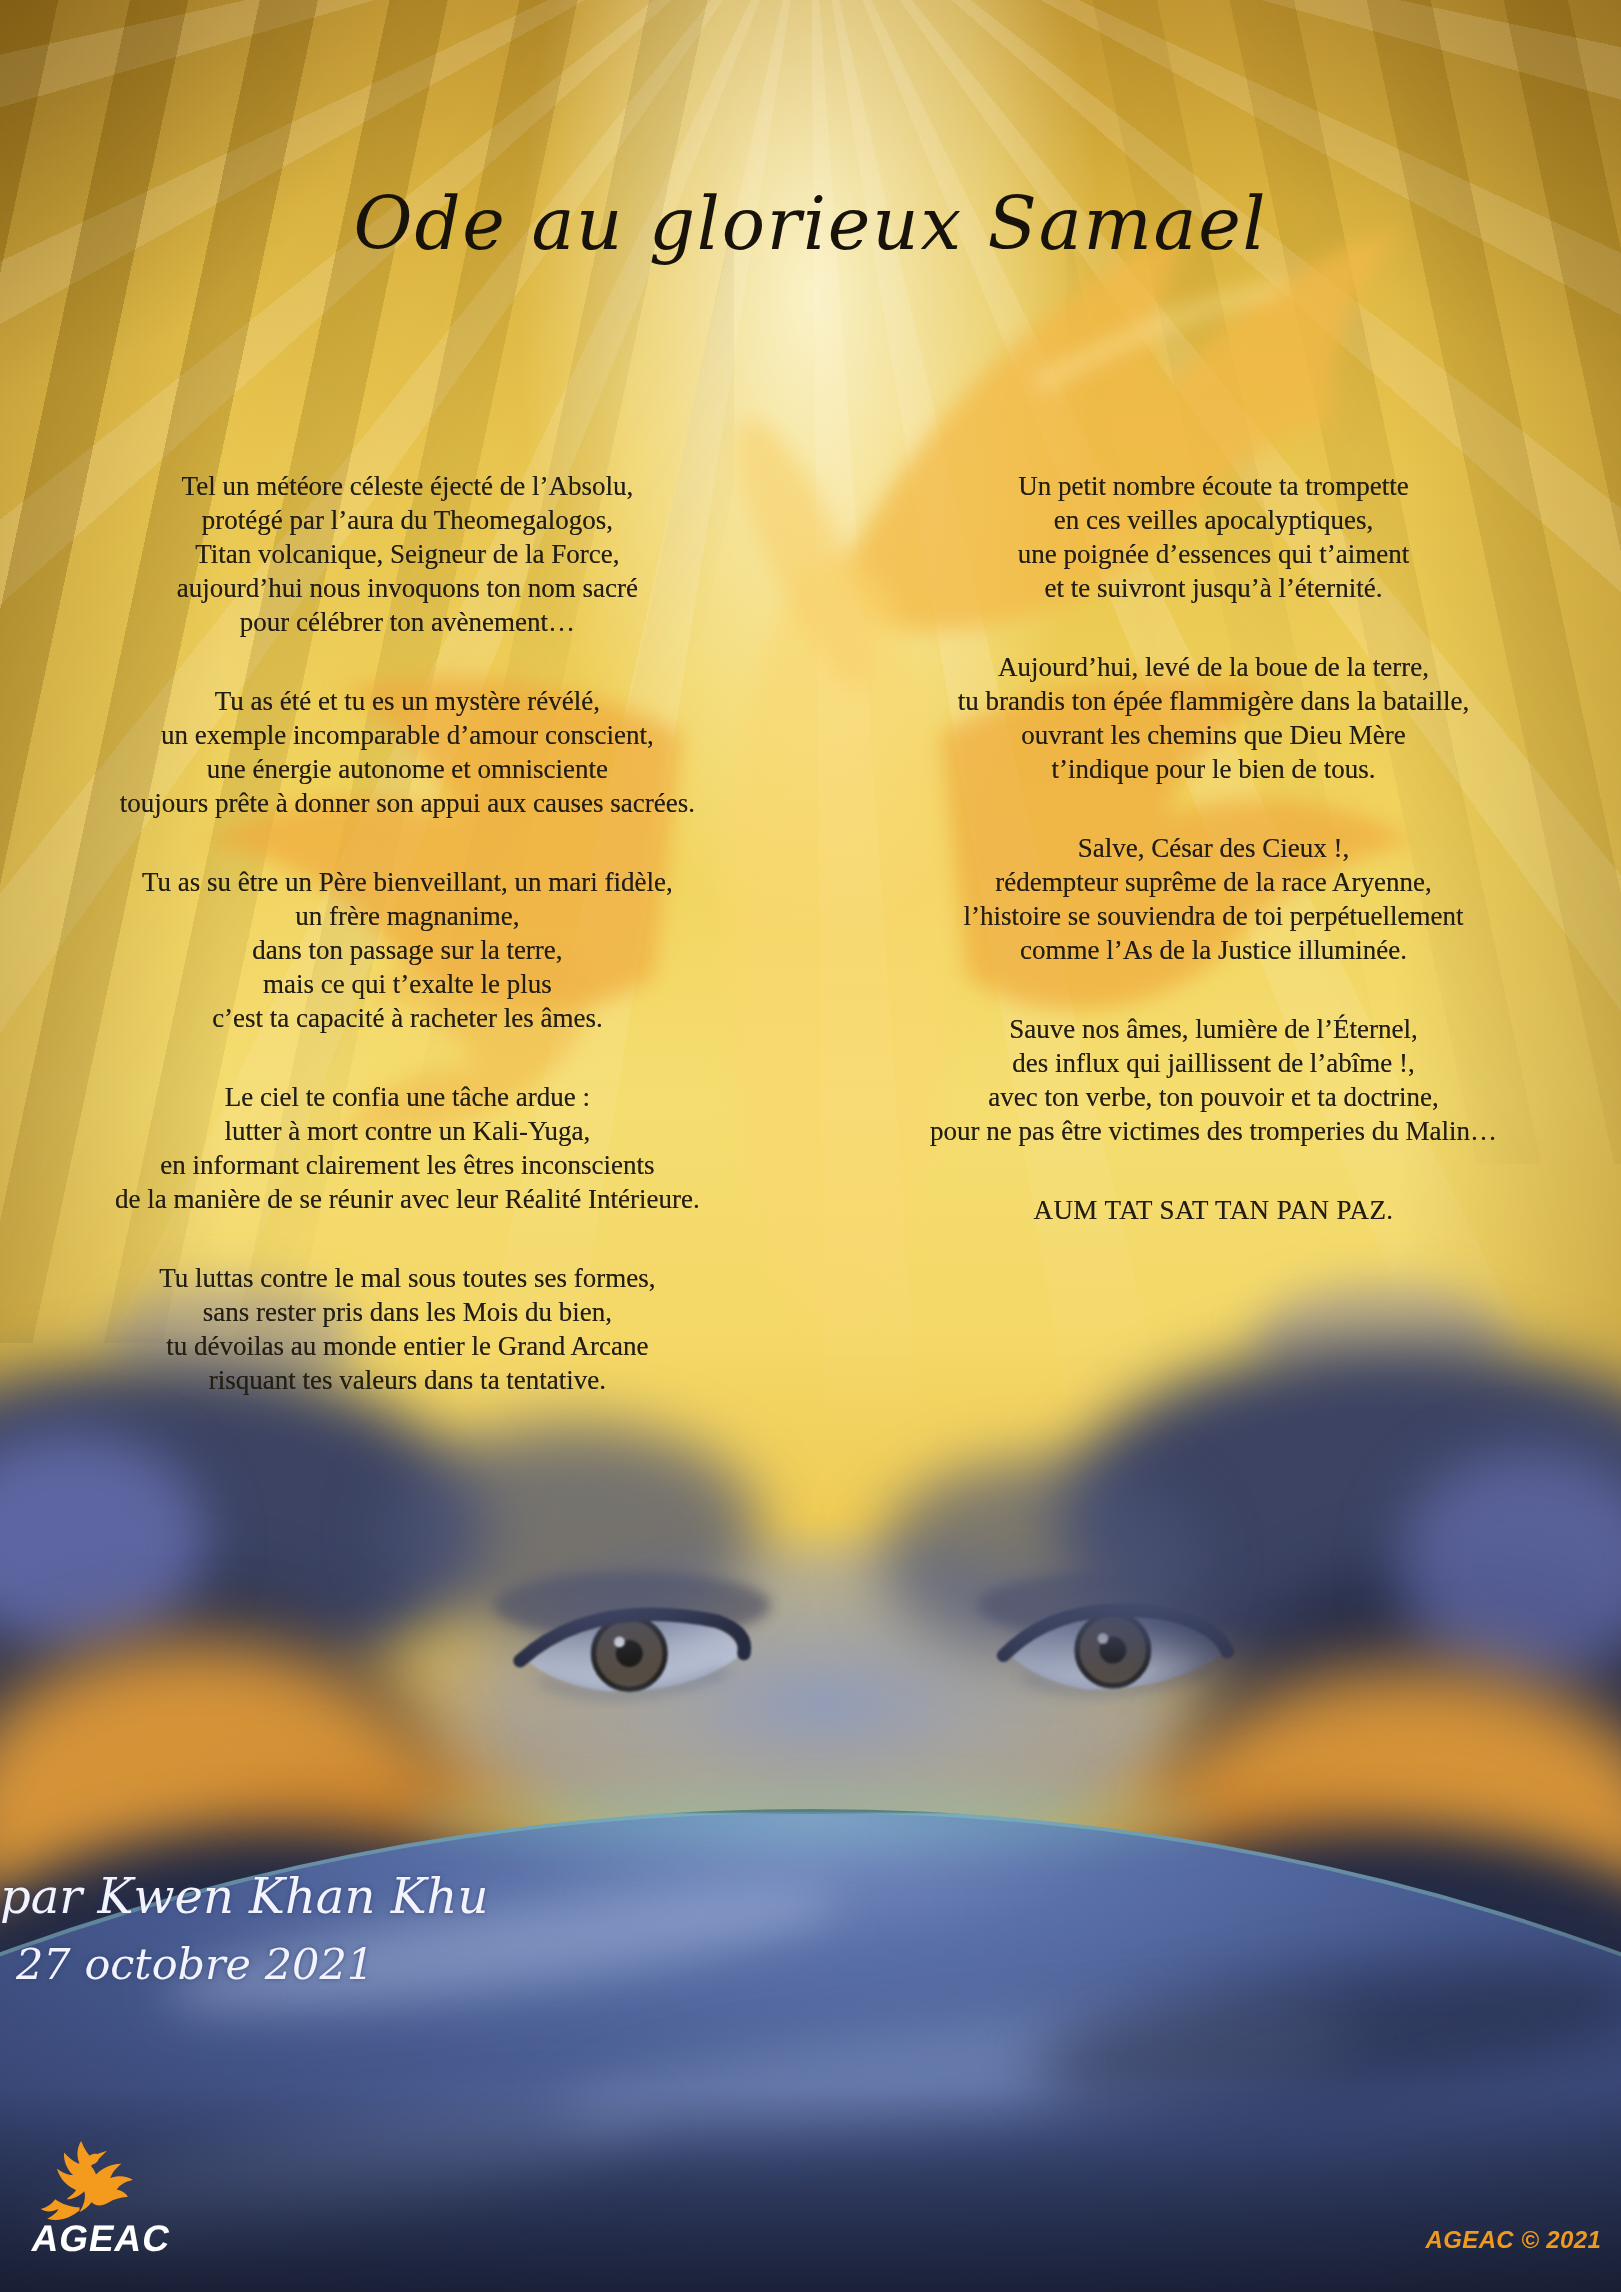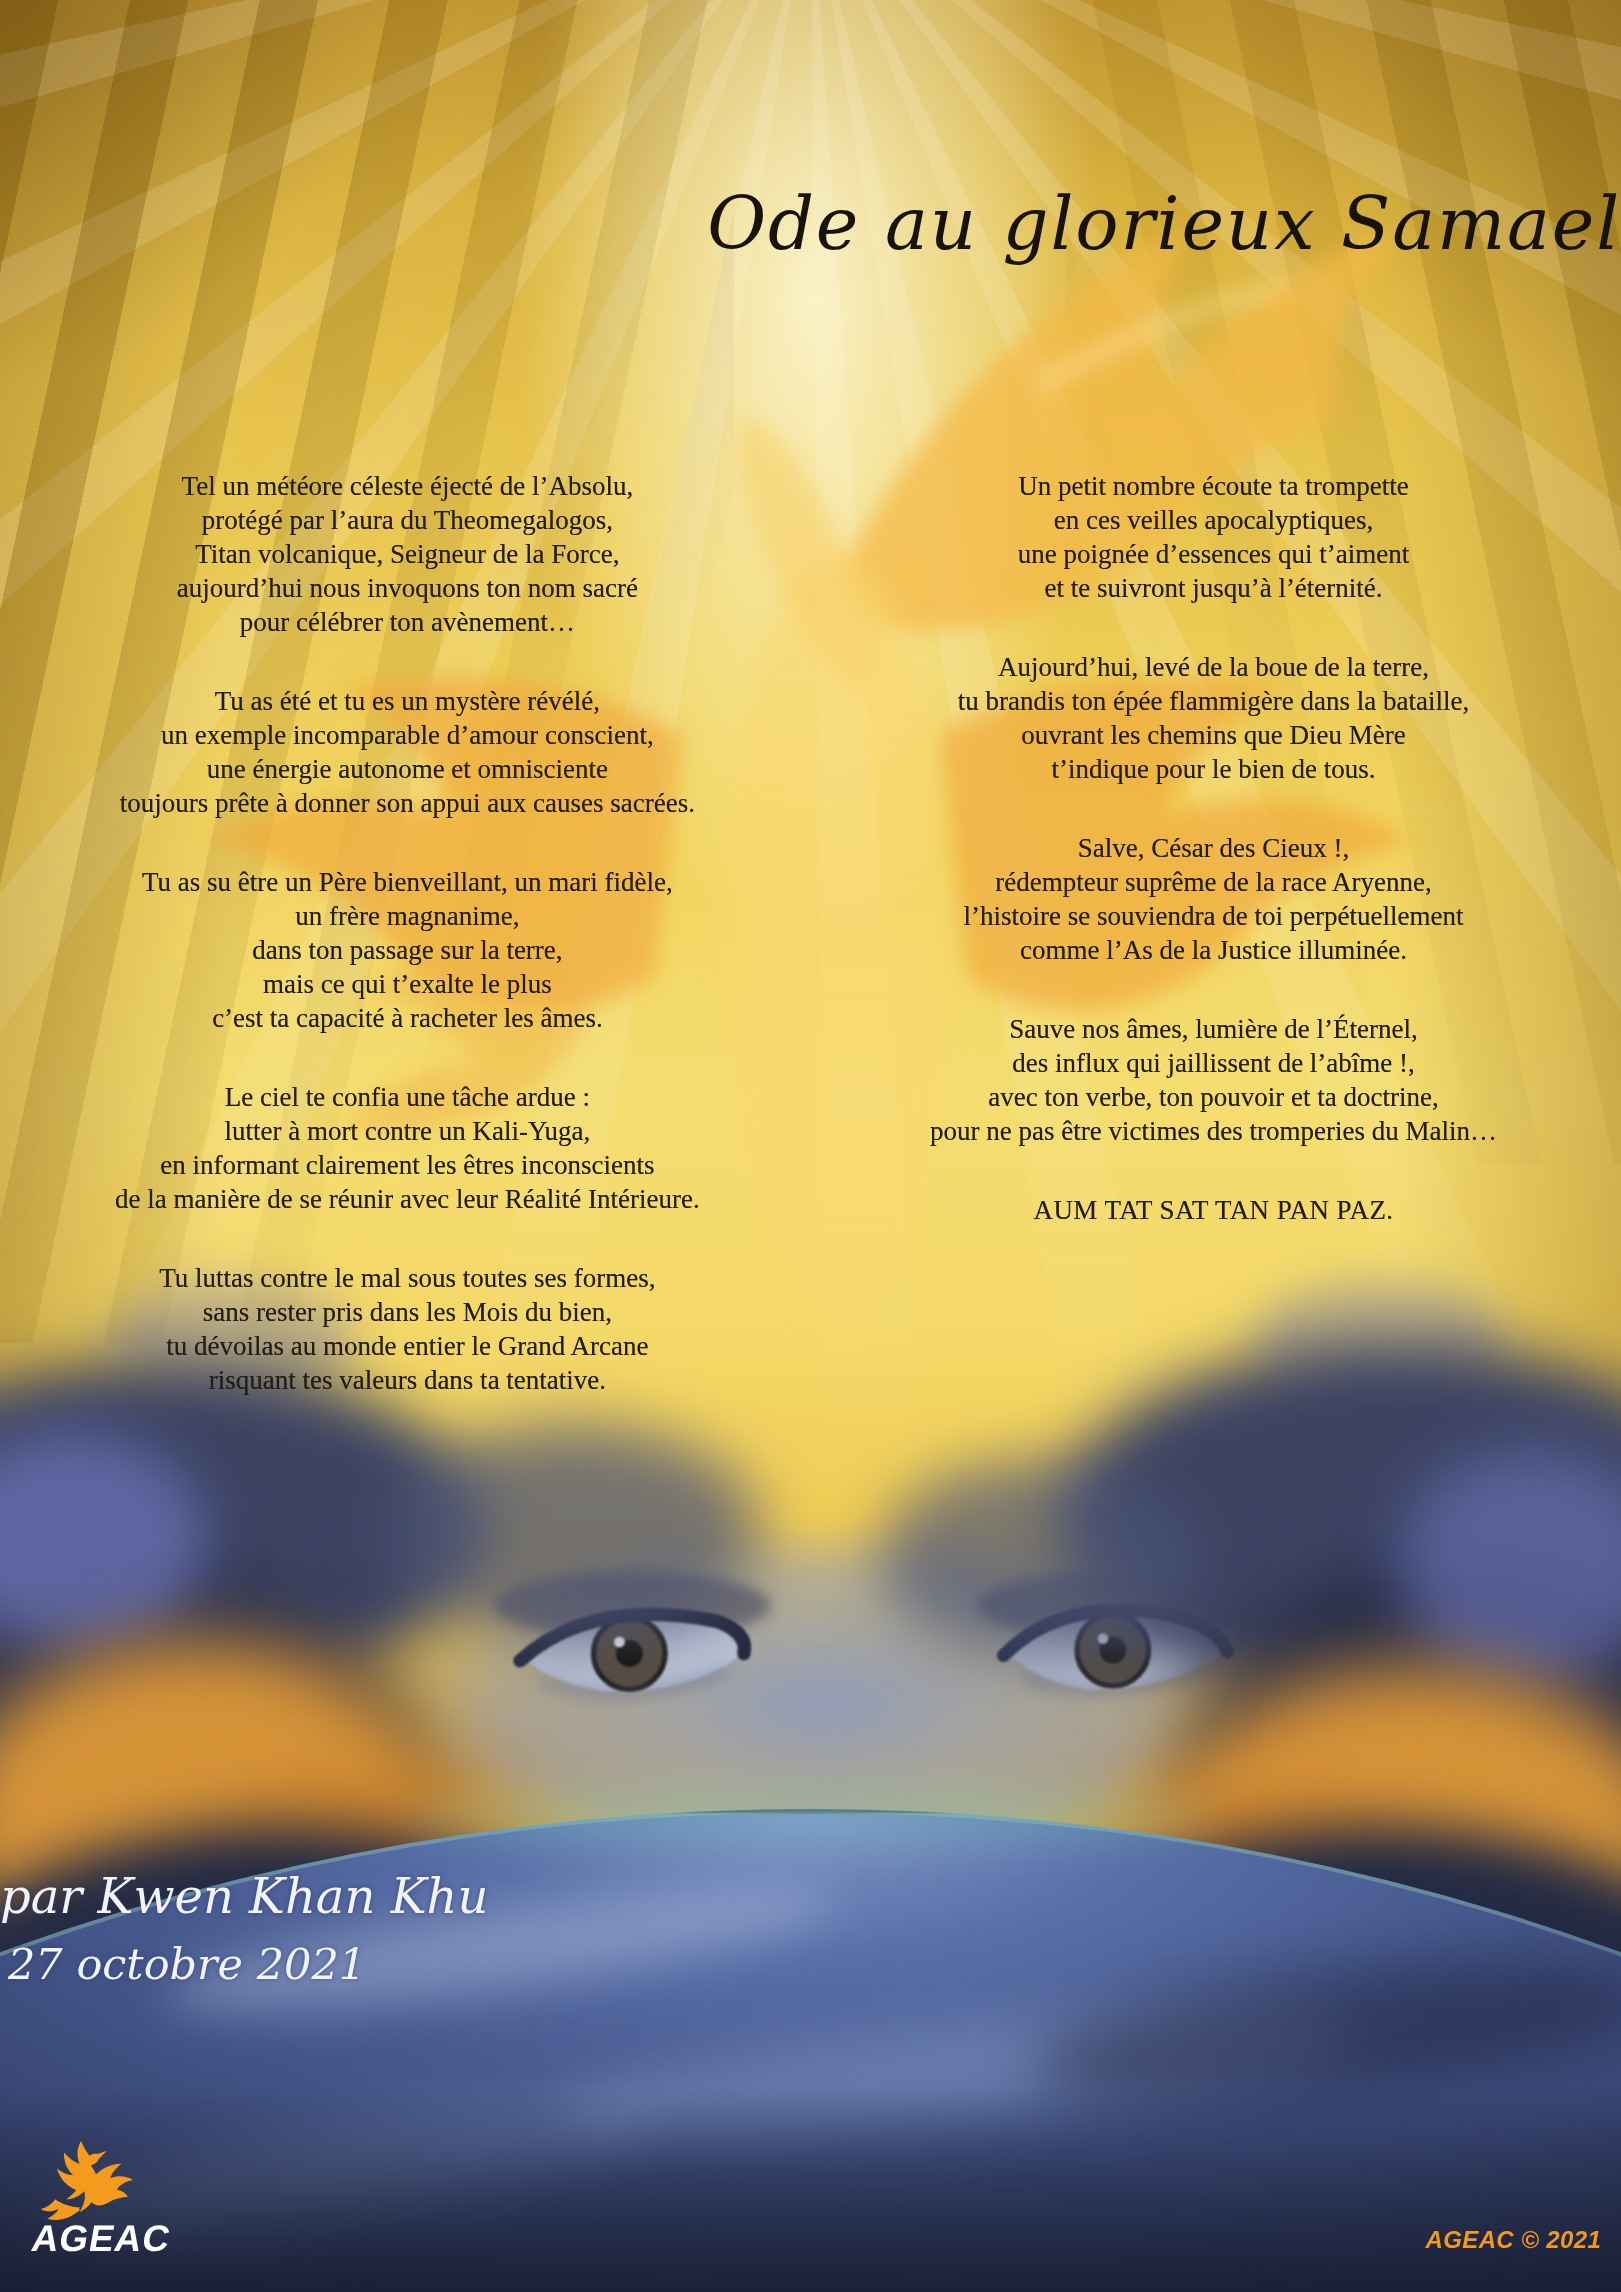--- a/index.html
+++ b/index.html
@@ -77,37 +77,37 @@
   .s1{left:161px;top:1908px;width:681px;height:81px;background:rgba(190,205,235,.38);filter:blur(23px);transform:rotate(-8deg);}
   .s2{left:555px;top:2024px;width:806px;height:99px;background:rgba(170,190,228,.3);filter:blur(27px);transform:rotate(-6deg);}
   .s3{left:36px;top:2123px;width:627px;height:99px;background:rgba(150,170,215,.25);filter:blur(27px);transform:rotate(-10deg);}
   .s4{left:1030px;top:1970px;width:627px;height:125px;background:rgba(25,30,52,.5);filter:blur(30px);transform:rotate(-7deg);}
   .bottom-shade{
     position:absolute;left:0;top:2087px;width:100%;height:206px;
     background:linear-gradient(180deg, rgba(20,25,42,0), rgba(20,25,42,.5) 60%, rgba(16,20,35,.72));
   }
   
   .title{
-    position:absolute;left:0;right:0;top:167px;text-align:right;
+    position:absolute;left:0;right:0;top:167px;text-align:center;
     font-family:"DejaVu Serif",serif;font-style:italic;font-weight:400;
     font-size:72px;line-height:1.6;color:#18130a;letter-spacing:1.8px;
   }
   .col{position:absolute;top:461px;text-align:center;color:#221e15;
        font-size:27px;line-height:34px;text-shadow:0 0 0.4px rgba(20,15,5,.55);}
   .col-left{left:22.4px;width:770px;}
   .col-right{left:842px;width:743px;}
   .stanza{margin:8px 0 45px;white-space:pre-line;}
   .mantra{margin:16px;letter-spacing:0.4px;white-space:pre-line;}
   .signature{
     position:absolute;left:0;right:0;top:1872px;color:#f2f3fb;
     font-family:"DejaVu Serif",serif;font-style:italic;
     text-shadow:0 0 5.4px rgba(40,55,110,.6);
   }
   .sig-author{font-size:48px;line-height:1.0;margin:0 0 23px;}
-  .sig-date{font-size:43px;line-height:1.0;margin:8px;}
+  .sig-date{font-size:43px;line-height:1.0;margin:0;padding-left:16px;}
   
   .footer-logo{position:absolute;left:32px;top:2133px;width:197px;}
   .logo-bird{display:block;margin-left:5.4px;}
   .logo-word{
     display:block;margin-top:-12.5px;color:#ffffff;
     font-family:"Liberation Sans",sans-serif;font-weight:bold;
     font-size:37px;letter-spacing:0.9px;transform:skewX(-10deg);
   }
   .footer-copy{
     position:absolute;right:19.7px;top:2226px;color:#ef9a1e;

